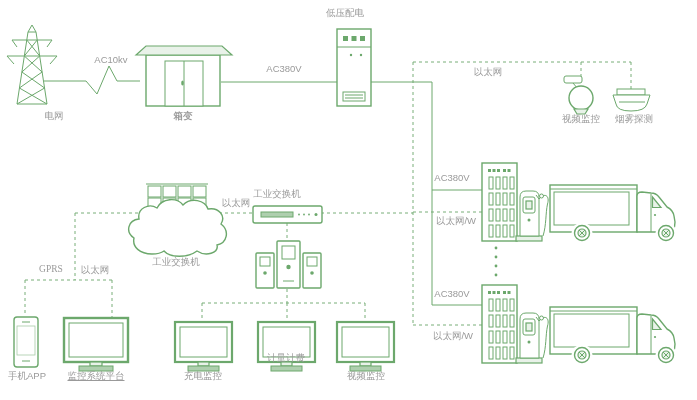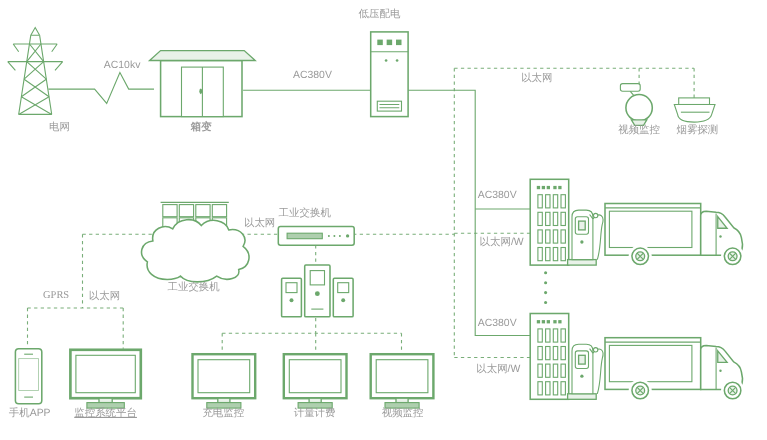--- a/index.html
+++ b/index.html
@@ -258,16 +258,16 @@
 <div class="lbl" style="left:422px; top:288px; width:60px;">AC380V</div>
 <div class="lbl" style="left:418px; top:330px; width:70px;">以太网/W</div>
 <div class="lbl" style="left:136px; top:256px; width:80px;">工业交换机</div>
 <div class="lbl" style="left:206px; top:197px; width:60px;">以太网</div>
 <div class="lbl" style="left:237px; top:188px; width:80px;">工业交换机</div>
 <div class="lbl" style="left:26px;  top:264px; width:50px;font-family:Liberation Serif, serif;">GPRS</div>
 <div class="lbl" style="left:65px;  top:264px; width:60px;">以太网</div>
 <div class="lbl" style="left:-3px;  top:370px; width:60px;">手机APP</div>
 <div class="lbl" style="left:51px;  top:370px; width:90px;text-decoration:underline;">监控系统平台</div>
 <div class="lbl" style="left:168px; top:370px; width:70px;">充电监控</div>
-<div class="lbl" style="left:251px; top:370px; width:70px;">计量计费</div>
+<div class="lbl" style="left:251px; top:352px; width:70px;">计量计费</div>
 <div class="lbl" style="left:331px; top:370px; width:70px;">视频监控</div>
 
 </div>
 
 </body></html>

